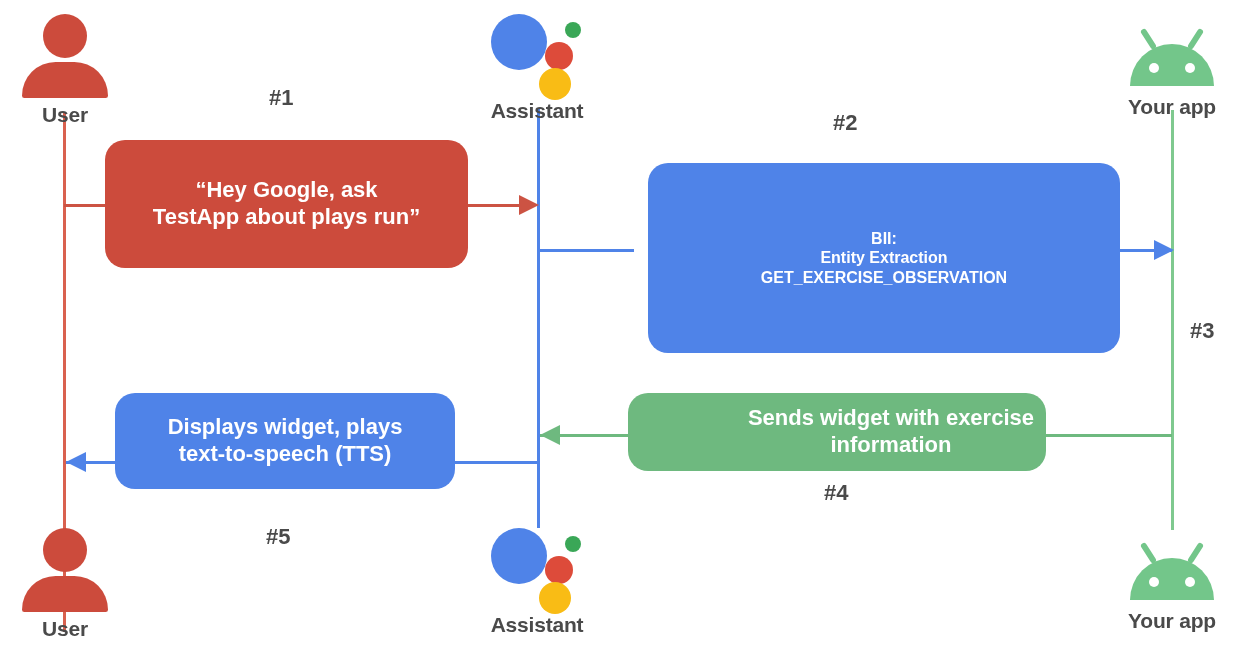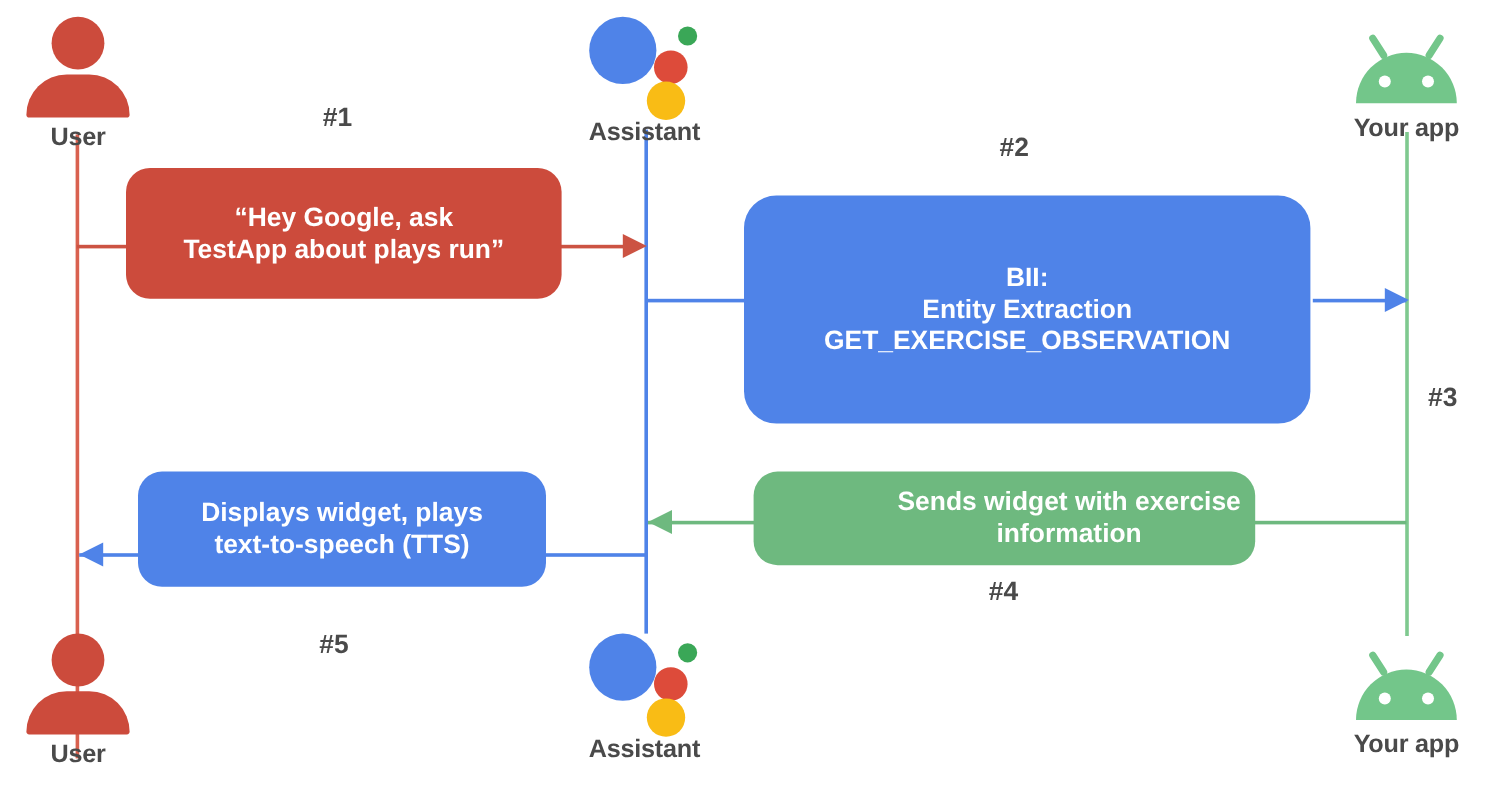--- a/index.html
+++ b/index.html
@@ -194,35 +194,35 @@
       </svg>
     </div>
     <div class="actor-label">Your app</div>
   </div>
 
   <div class="step-label" style="left:269px; top:85px;">#1</div>
 
   <div class="hline" style="left:64px; top:204px; width:468px; background:#cc5343;"></div>
   <div class="arrowhead" style="left:519px; top:195px; border-left:20px solid #cc5343;"></div>
 
-  <div class="msg-box" style="left:105px; top:140px; width:363px; height:109px; background:#cc4b3c; font-size:22px;text-align:center;">
+  <div class="msg-box" style="left:105px; top:140px; width:363px; height:128px; background:#cc4b3c; font-size:22px;text-align:center;">
     <div>
       <span>“Hey Google, ask</span>
       <span>TestApp about plays run”</span>
     </div>
   </div>
 
   <div class="step-label" style="left:833px; top:110px;">#2</div>
 
   <div class="hline" style="left:538px; top:249px; width:96px; background:#4f83e8;"></div>
 
   <div class="hline" style="left:1094px; top:249px; width:78px; background:#4f83e8;"></div>
   <div class="arrowhead" style="left:1154px; top:240px; border-left:20px solid #4f83e8;"></div>
 
-  <div class="msg-box" style="left:620px; top:163px; width:472px; height:190px; background:#4f83e8; font-size:22px;border-radius:27px;">
+  <div class="msg-box" style="left:648px; top:163px; width:472px; height:190px; background:#4f83e8; font-size:16px;">
     <div>
       <span>BII:</span>
       <span>Entity Extraction</span>
       <span>GET_EXERCISE_OBSERVATION</span>
     </div>
   </div>
 
   <div class="step-label" style="left:1190px; top:318px;">#3</div>
 
   <div class="hline" style="left:1040px; top:434px; width:132px; background:#6eb97f;"></div>

